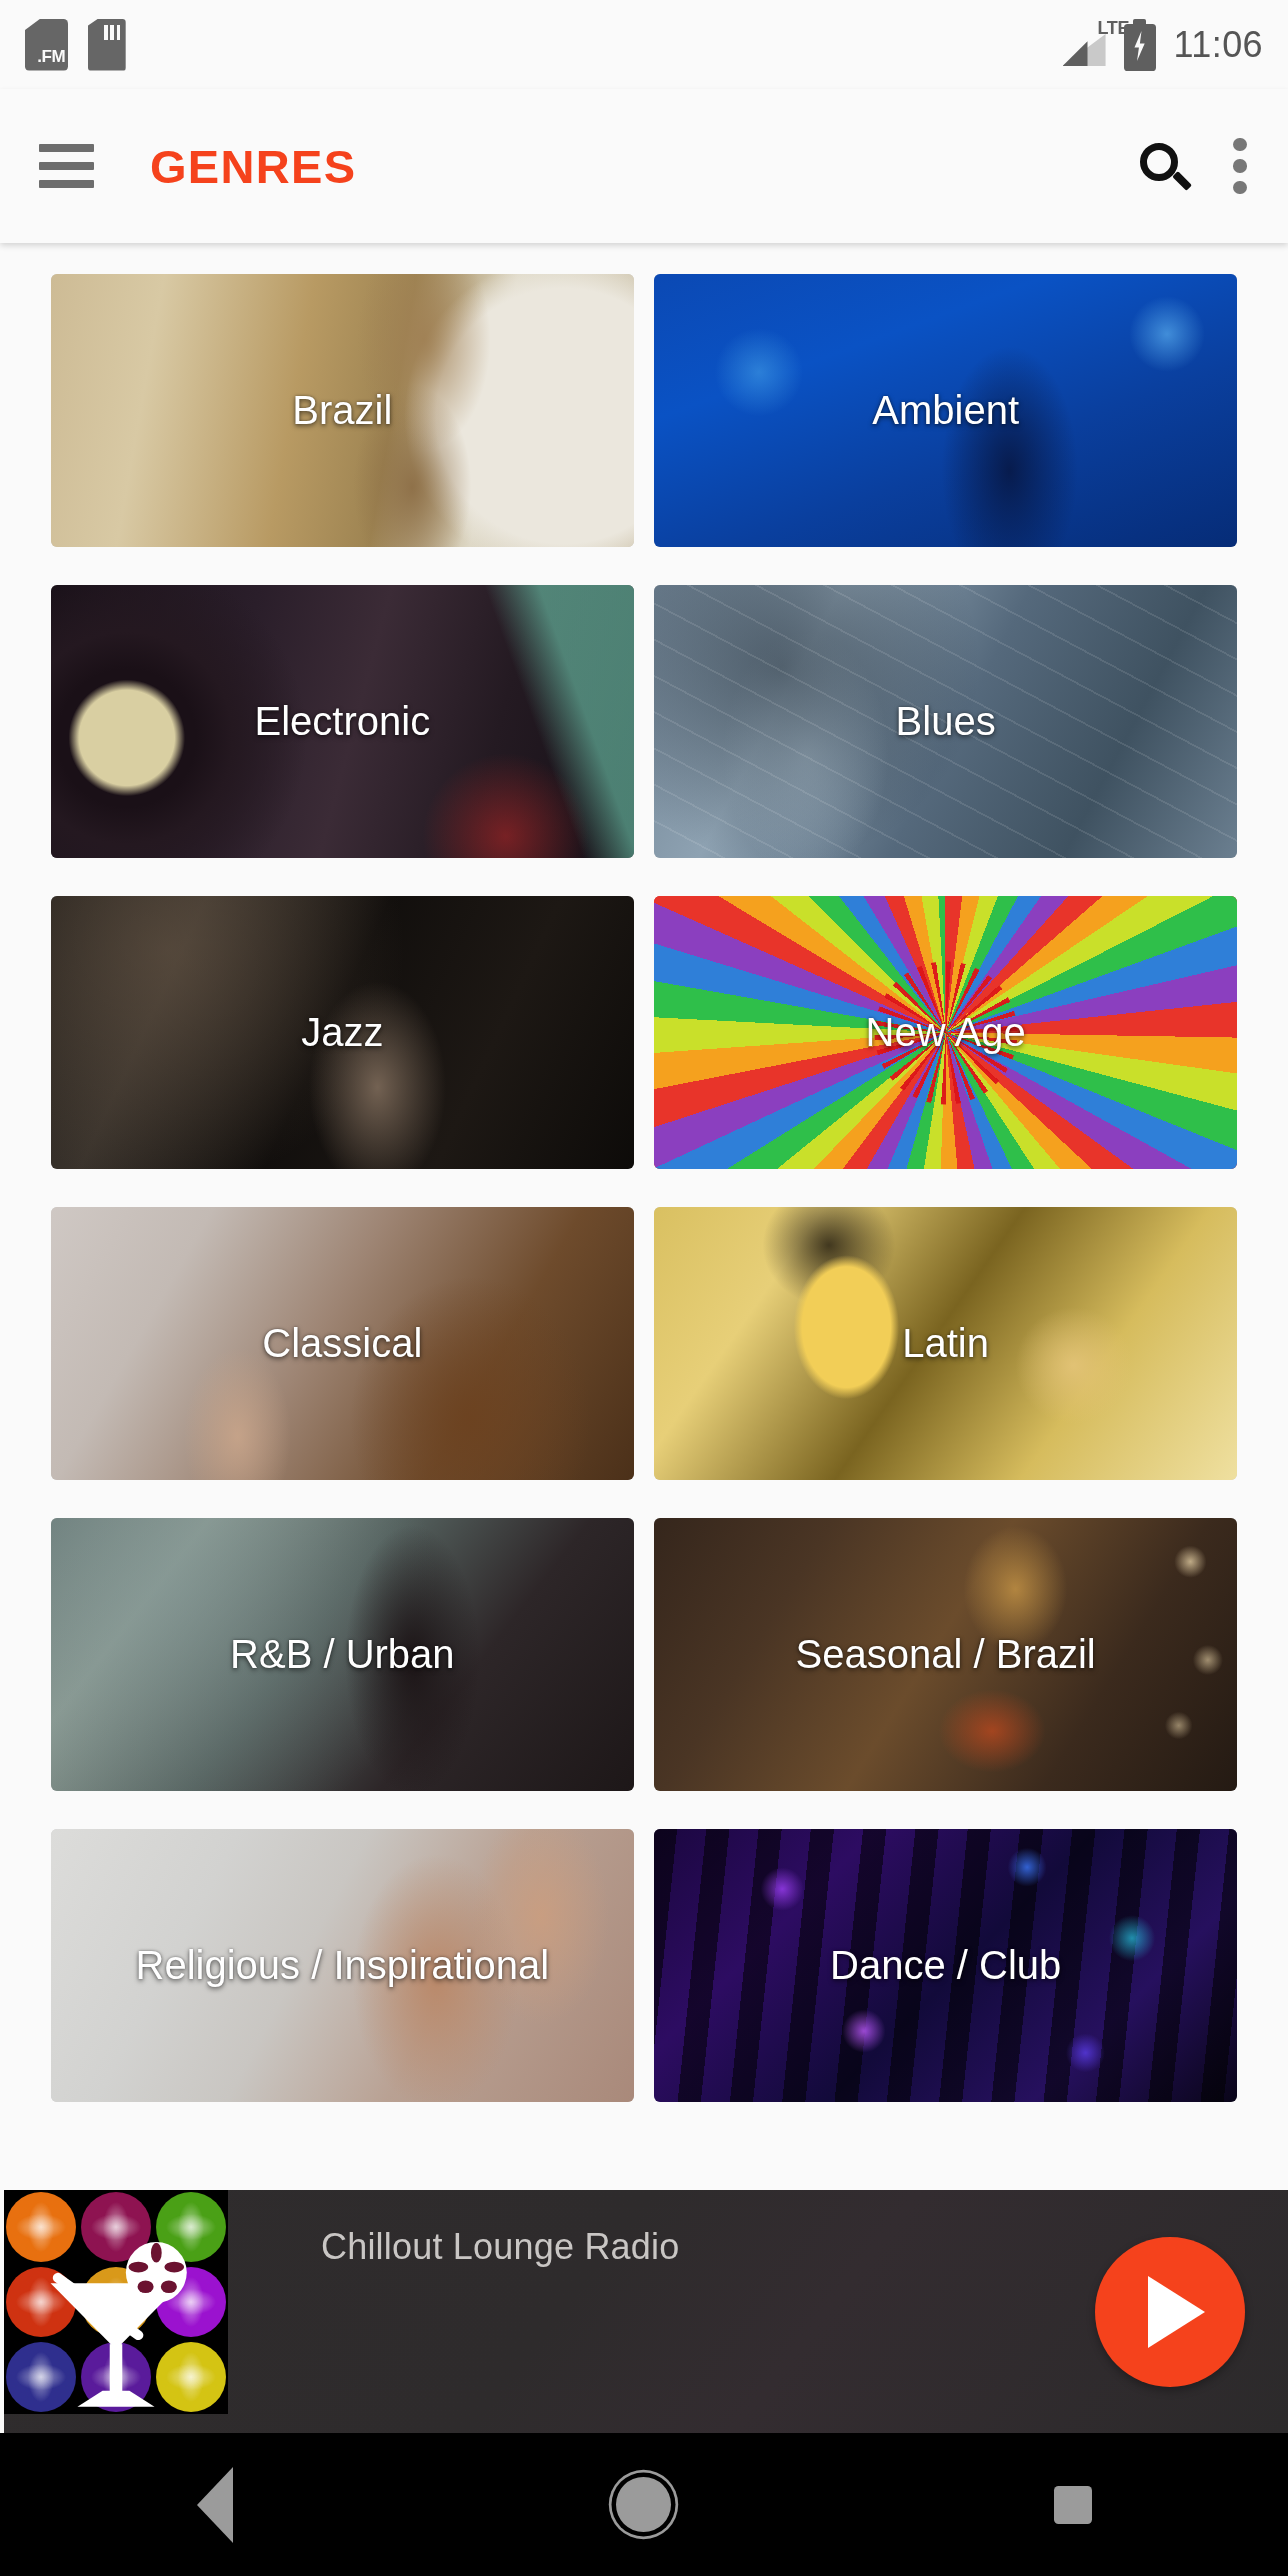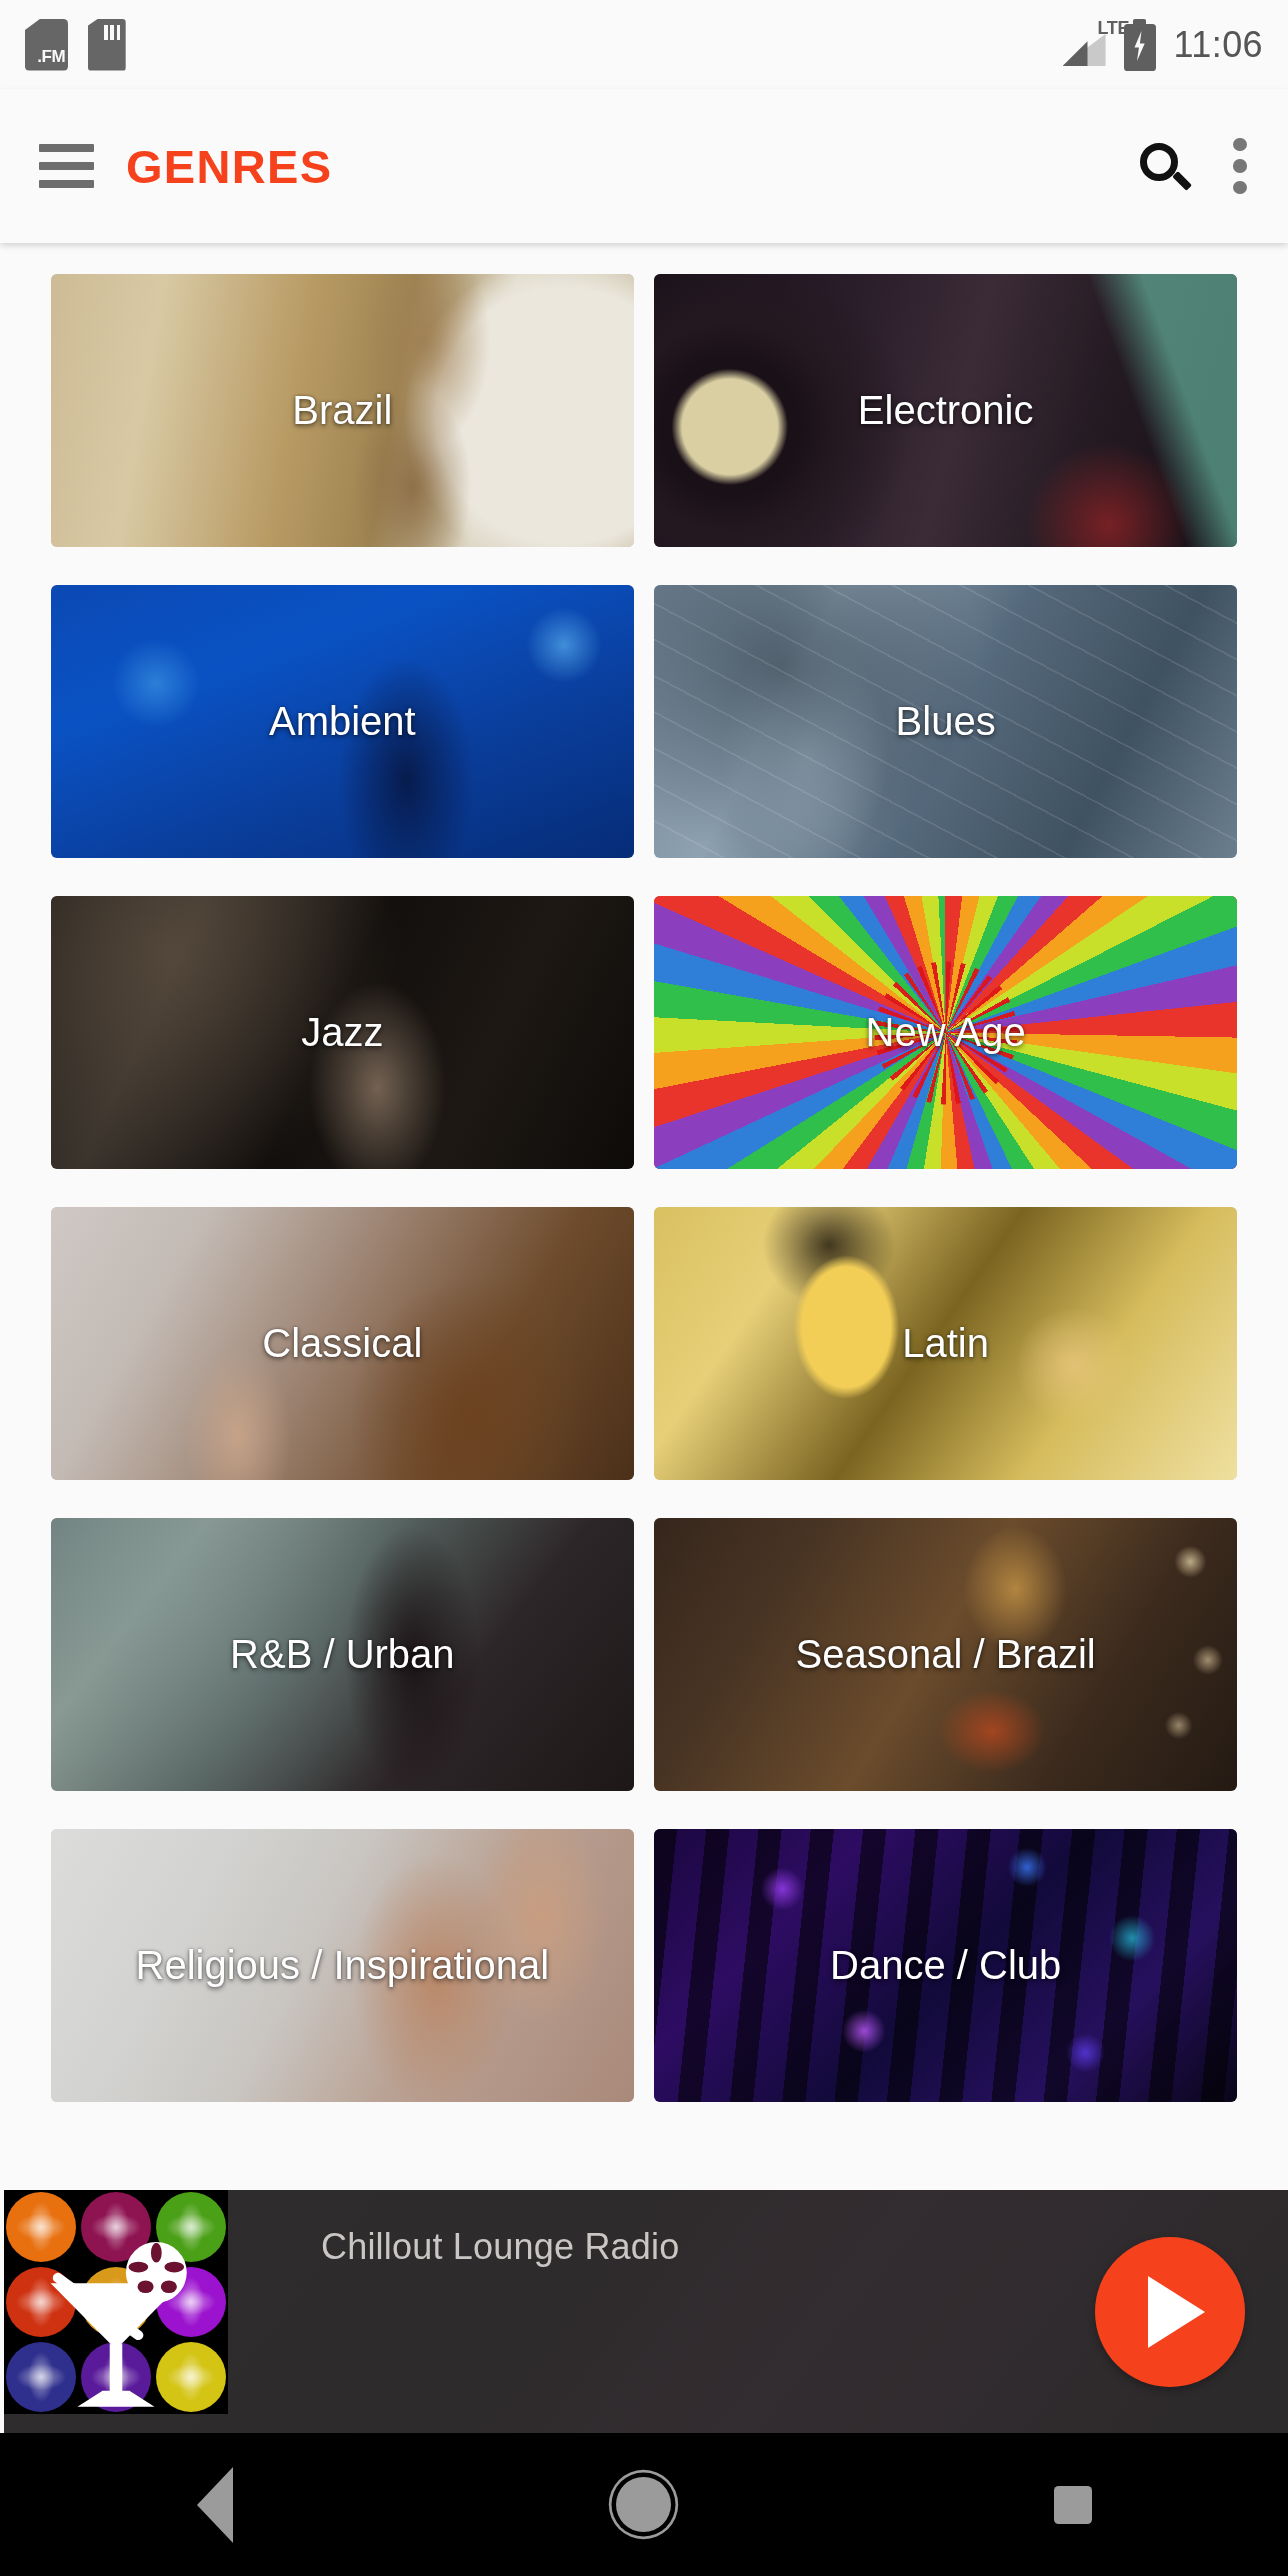--- a/index.html
+++ b/index.html
@@ -71,21 +71,21 @@
   .appbar {
     position:absolute; left:0; top:89px; width:1288px; height:154px;
     background:#fafafa; display:flex; align-items:center; padding:0 39px;
     box-shadow:0 2.7px 6.3px rgba(0,0,0,.16);
     z-index:5;
   }
   .hamburger { width:59px; height:59px; display:flex; flex-direction:column;
     justify-content:center; gap:9.8px; cursor:pointer; }
   .hamburger i { display:block; width:55px; height:8px; background:#6d6d6d; border-radius:0.9px; }
   .apptitle {
-    margin-left:28px; color:#f5421c; font-size:47px; font-weight:bold;
+    margin-left:52px; color:#f5421c; font-size:47px; font-weight:bold;
     letter-spacing:1.3px;
   }
   .appbar-actions { margin-left:auto; display:flex; align-items:center; gap:43px; }
   .ic-search { position:relative; width:50px; height:50px; cursor:pointer; }
   .ic-search .ring {
     position:absolute; left:1.8px; top:1.8px; width:38px; height:38px;
     border:7.2px solid #111; border-radius:50%;
   }
   .ic-search .handle {
     position:absolute; right:1.8px; bottom:0px; width:8px; height:19.7px;
@@ -323,26 +323,26 @@
       </span>
     </div>
   </div>
 
   <div class="grid">
       <div class="card">
         <div class="art art-brazil"></div>
         <div class="label">Brazil</div>
       </div>
       <div class="card">
+        <div class="art art-ambient"></div>
+        <div class="label">Ambient</div>
+      </div>
+      <div class="card">
         <div class="art art-electronic"></div>
         <div class="label">Electronic</div>
-      </div>
-      <div class="card">
-        <div class="art art-ambient"></div>
-        <div class="label">Ambient</div>
       </div>
       <div class="card">
         <div class="art art-blues"></div>
         <div class="label">Blues</div>
       </div>
       <div class="card">
         <div class="art art-jazz"></div>
         <div class="label">Jazz</div>
       </div>
       <div class="card">

